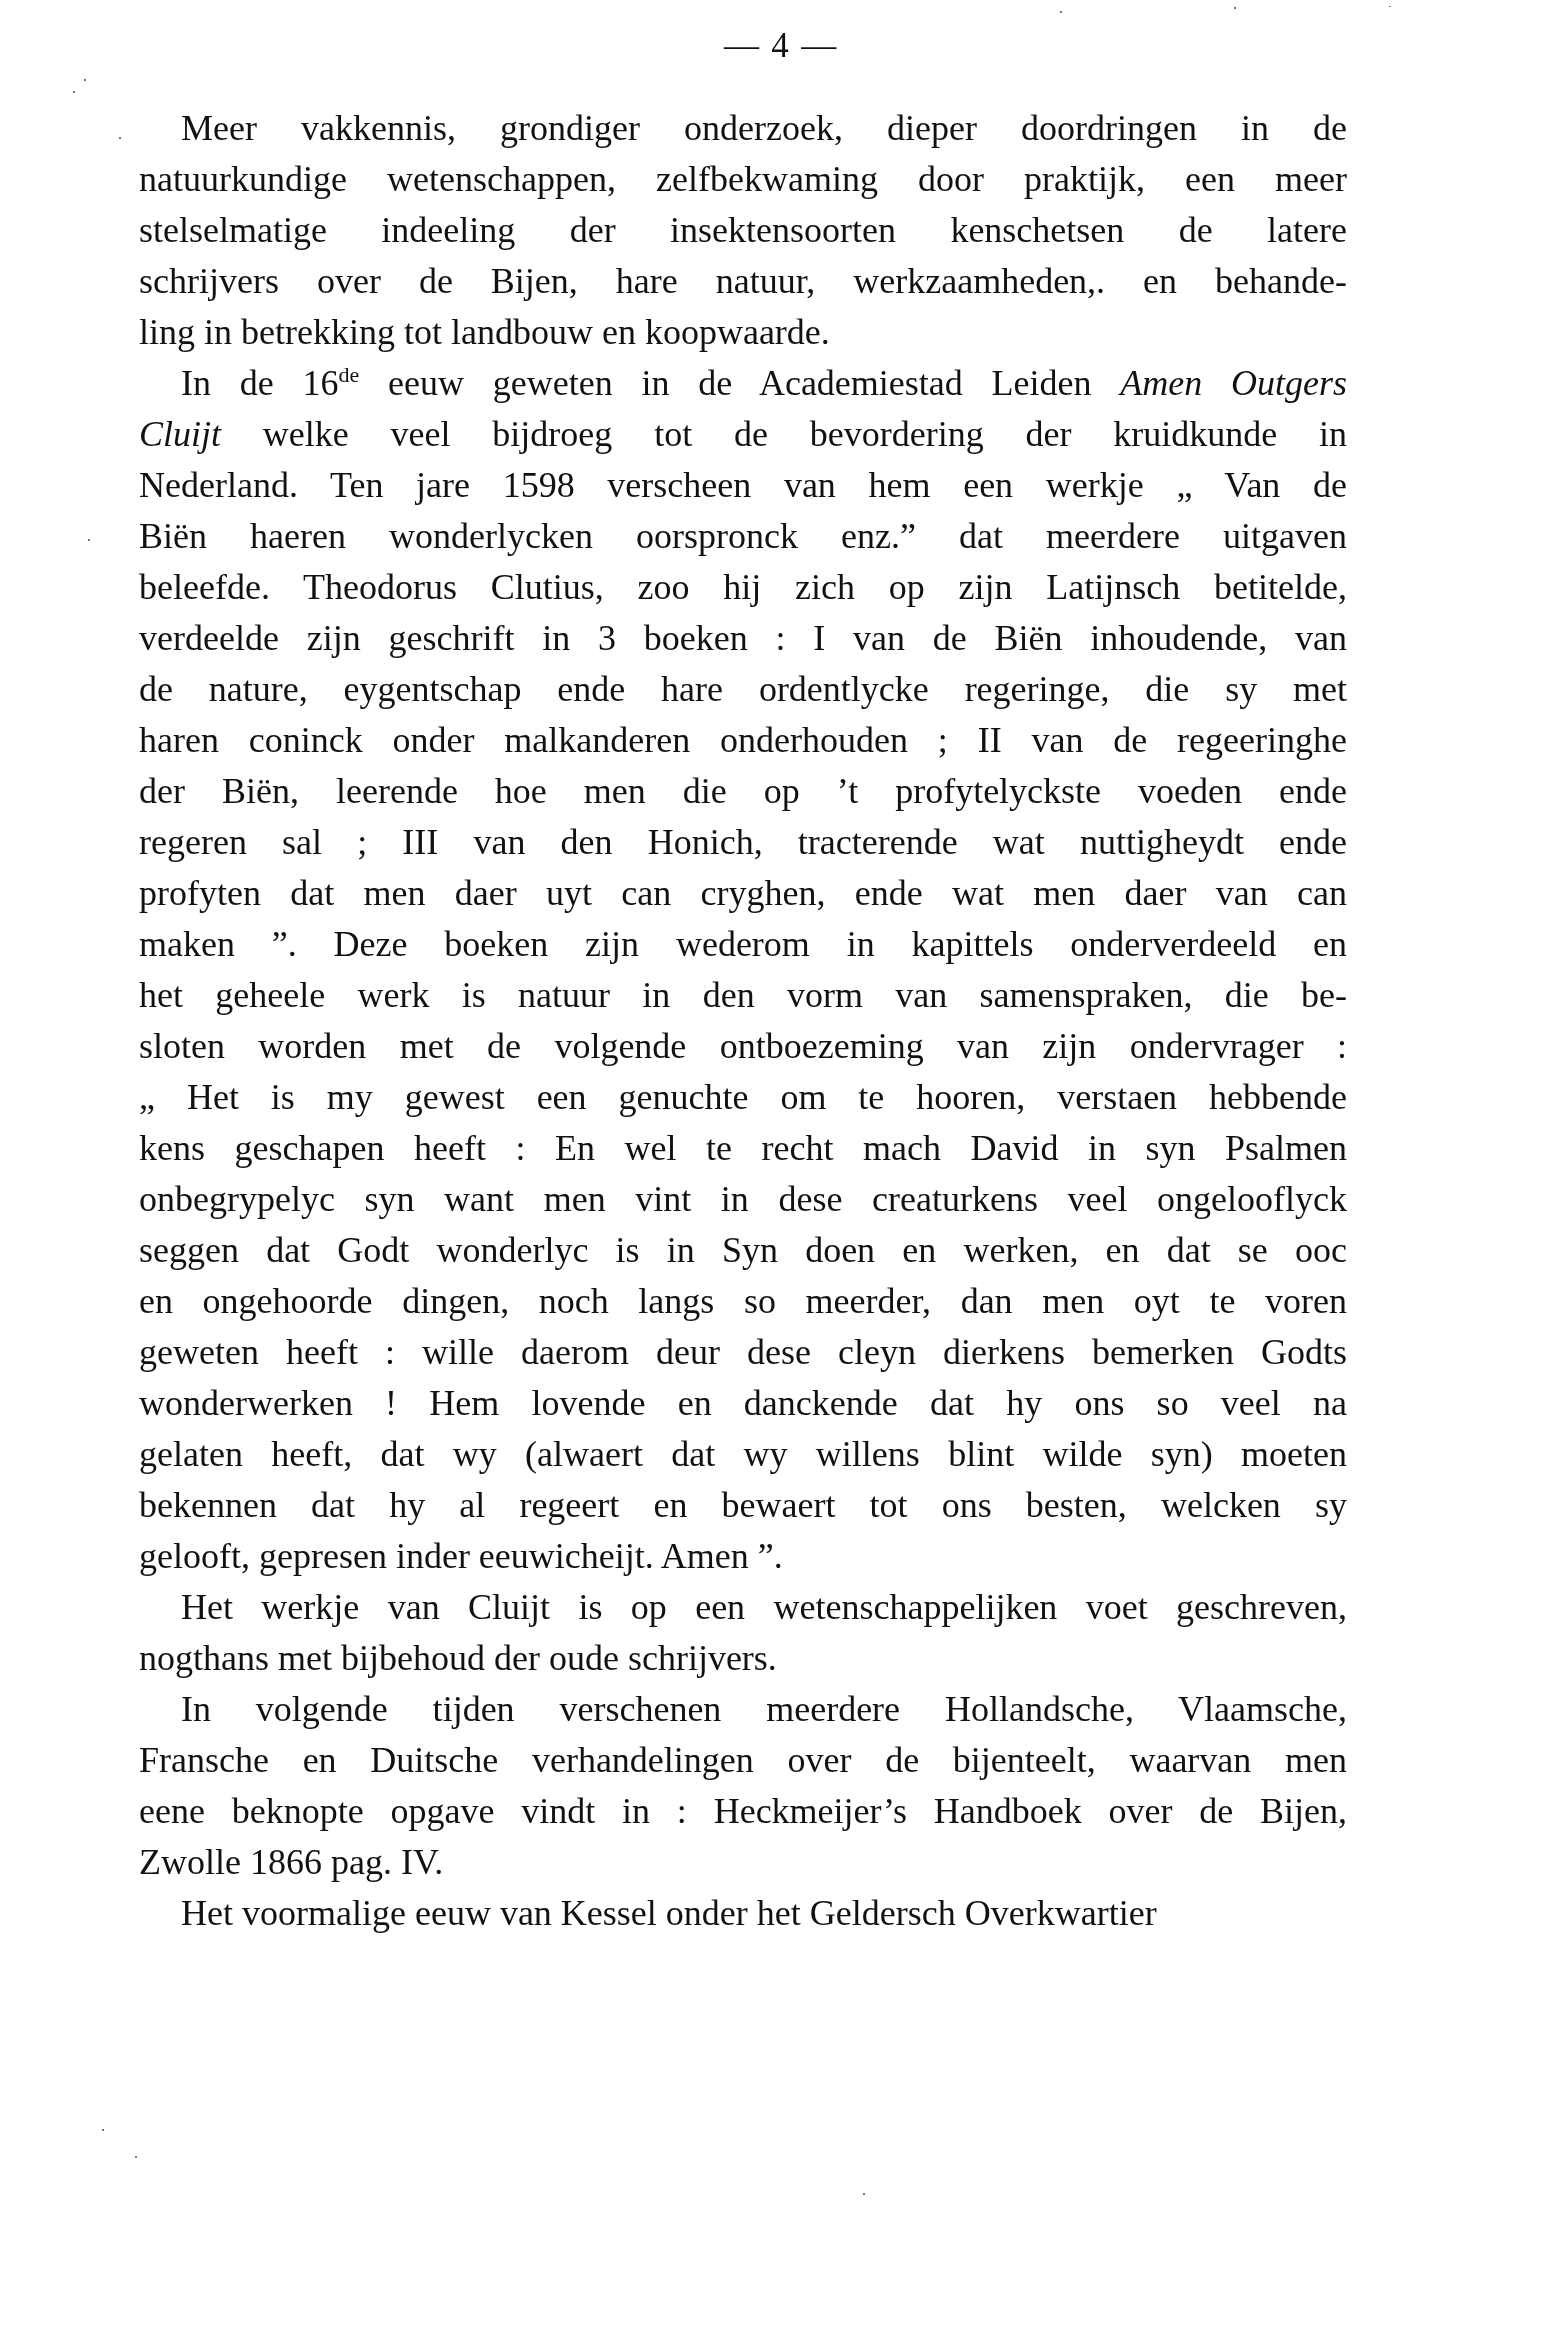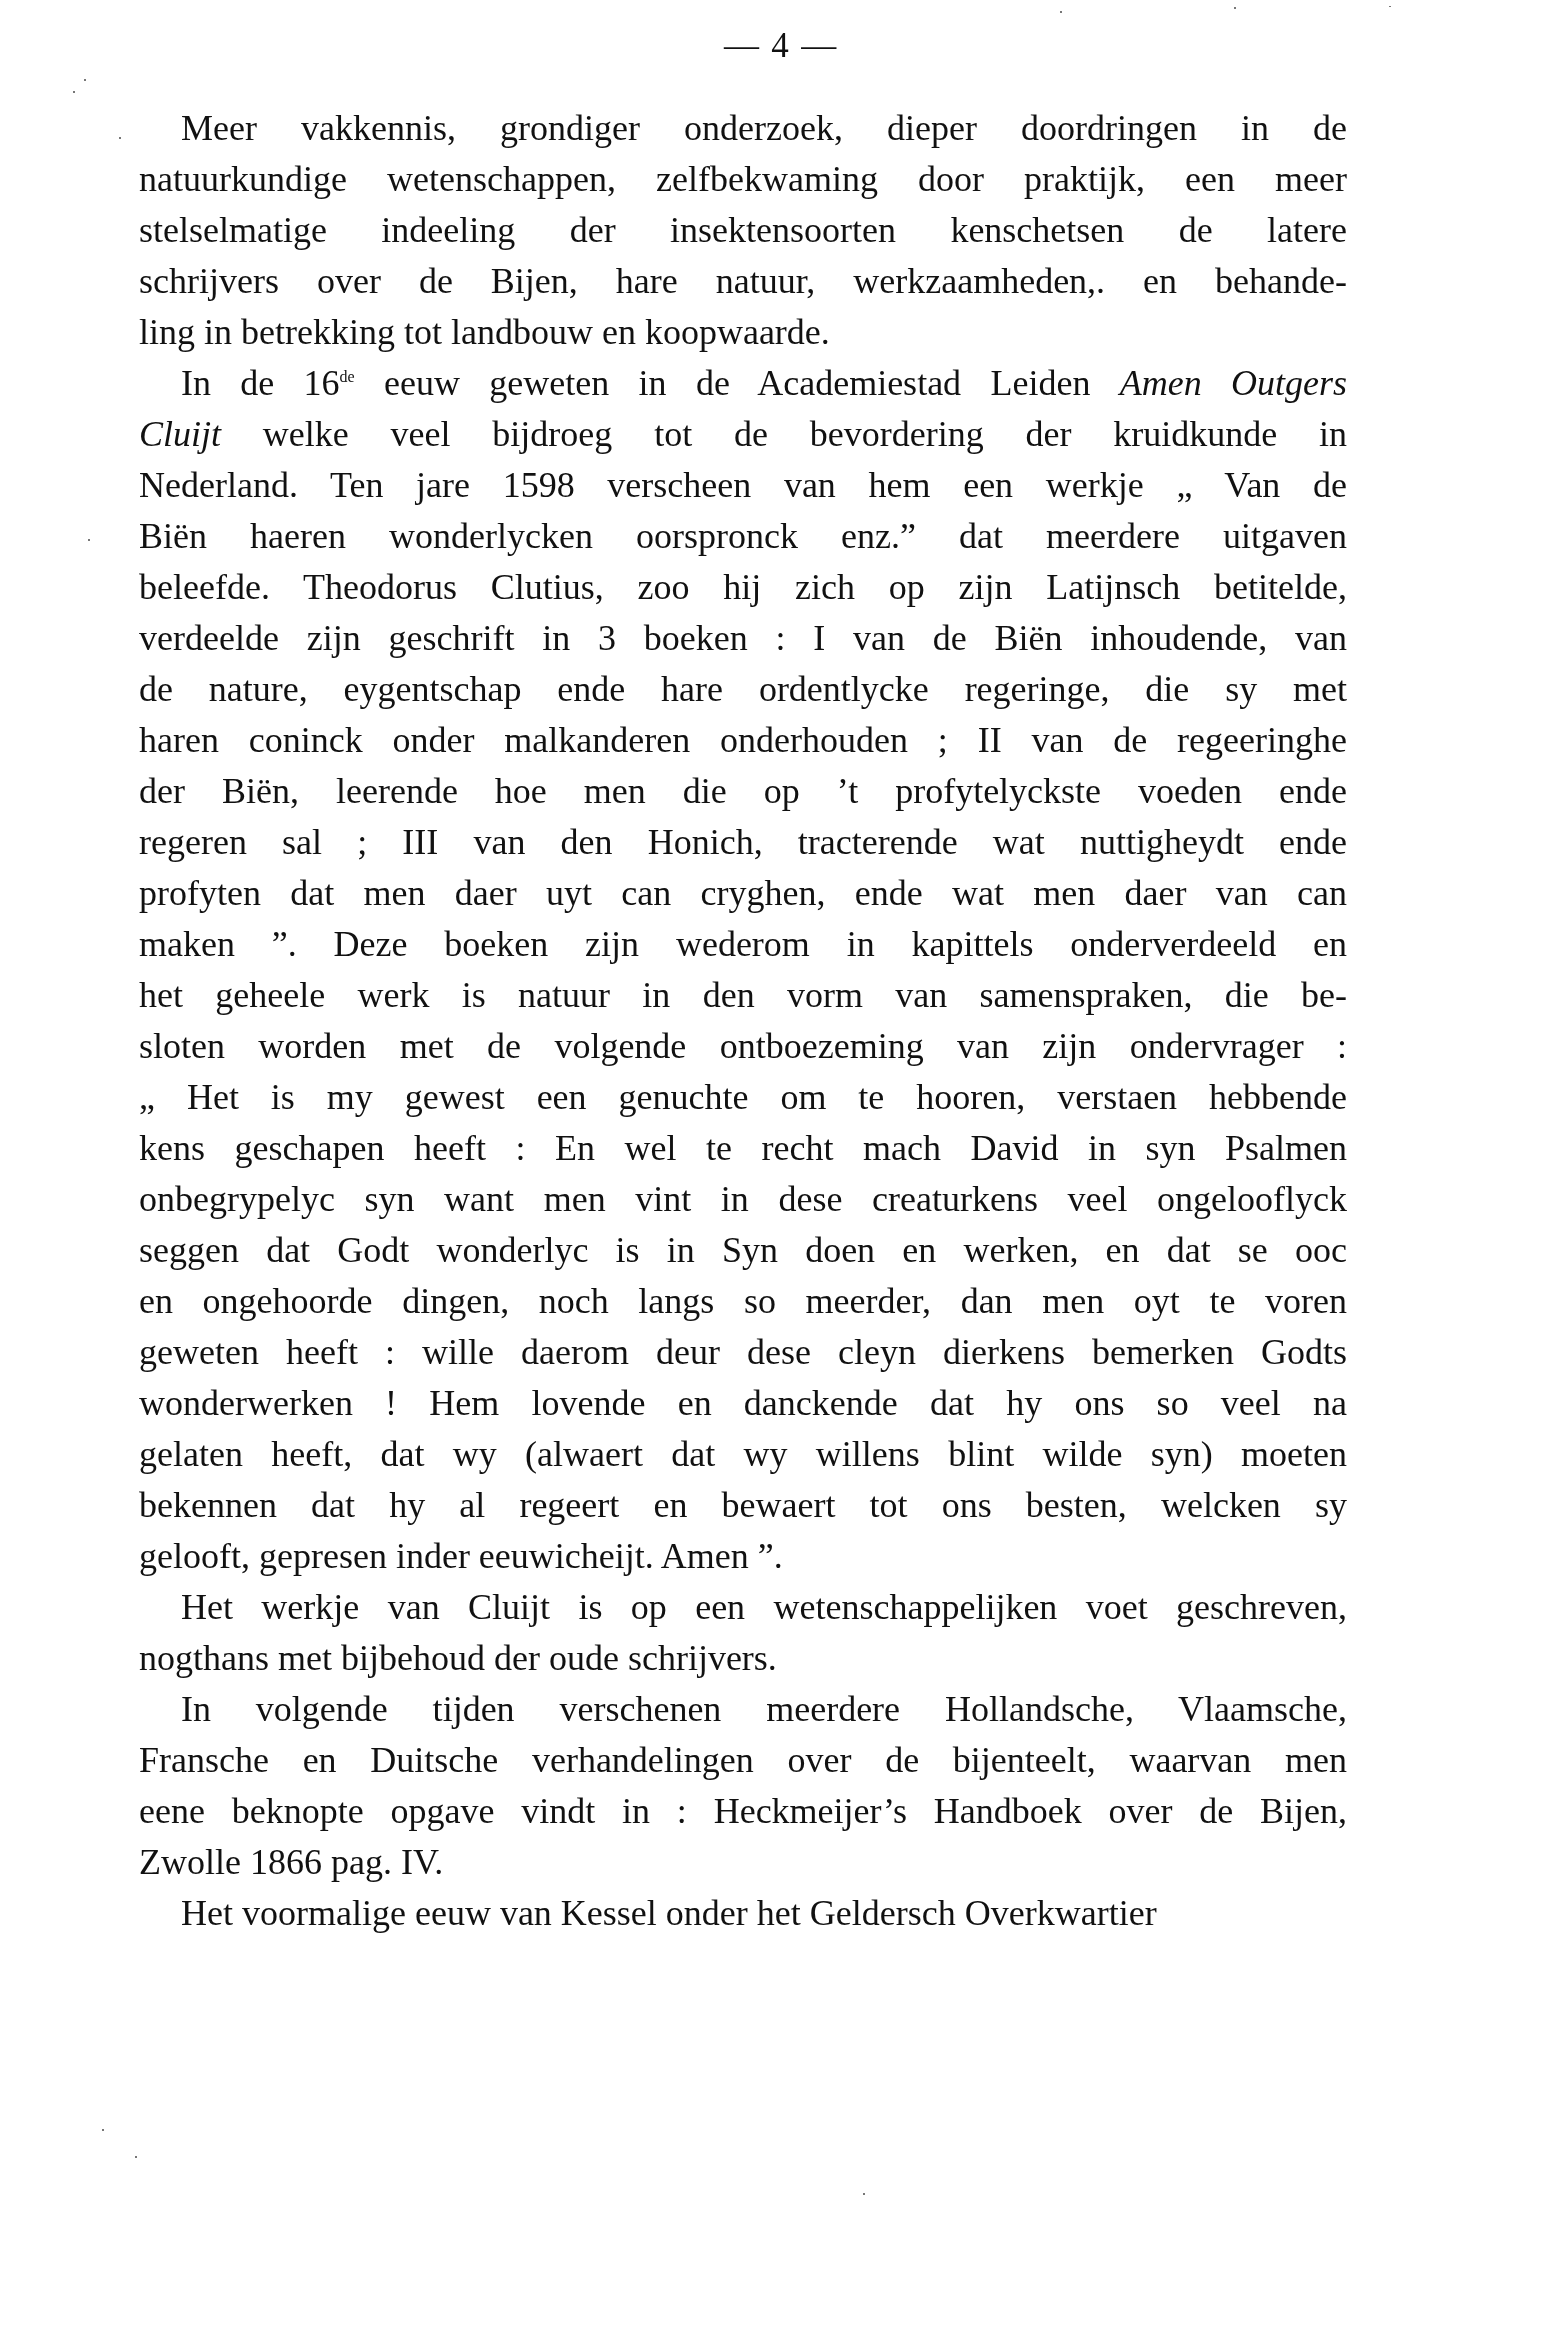--- a/index.html
+++ b/index.html
@@ -8,21 +8,21 @@
   .page { position: absolute; left: 0; top: 0; width: 1562px; height: 2347px; background: #fff; }
   .page-number { position: absolute; top: 25.6px; left: 0; width: 1562px; text-align: center;
                  font-size: 35px; line-height: 40px; letter-spacing: 1.8px; }
   .body-text { position: absolute; left: 102px; top: 103px; width: 1208px; margin-left: 37px; }
   .para { margin: 0; }
   .line { display: block; height: 51px; line-height: 51px; font-size: 36px;
           white-space: nowrap; text-align: justify; text-align-last: justify; }
   .line.last { text-align-last: left; }
   .line.indent { padding-left: 42px; }
   .it { font-style: italic; }
-  .sup { font-size: 16px; vertical-align: 12.8px; line-height: 0; }
+  .sup { font-size: 22px; vertical-align: 12.8px; line-height: 0; }
   .specks { position: absolute; left: 0; top: 0; width: 1562px; height: 2347px; pointer-events: none; }
   .speck { position: absolute; width: 1.8px; height: 1.8px; background: #777; }
 </style>
 </head>
 <body>
 
 <div class="page">
   <div class="page-number">— 4 —</div>
   <div class="body-text" id="body-text">
       <div class="para">

